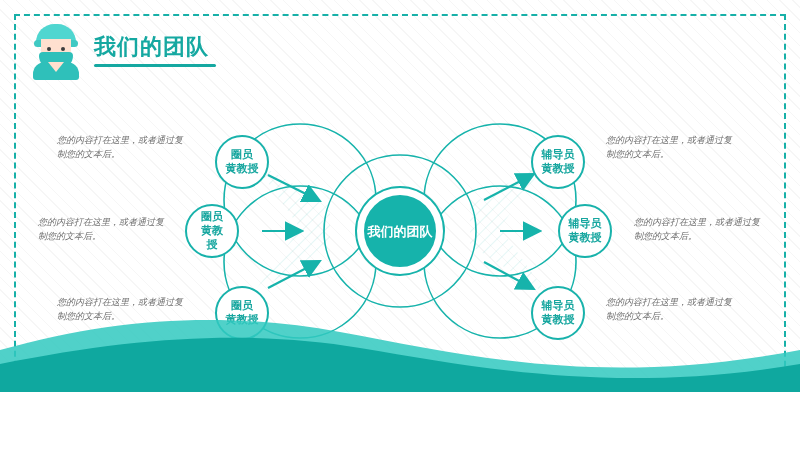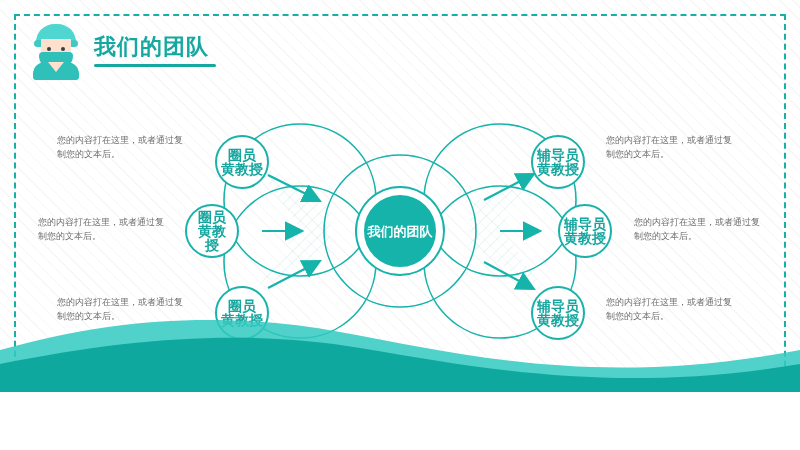--- a/index.html
+++ b/index.html
@@ -64,30 +64,30 @@
     margin-top:4px;height:3px;width:122px;background:#15a8a1;border-radius:2px;
   }
   
   svg.diagram{position:absolute;left:0;top:0;width:800px;height:450px;}
   
   .node{
     position:absolute;border-radius:50%;
     background:#ffffff;border:2px solid #18b2ab;
     display:flex;align-items:center;justify-content:center;
     text-align:center;color:#16a69f;font-weight:bold;
-    line-height:14px;font-size:14px;box-sizing:border-box;
+    line-height:14px;font-size:11px;box-sizing:border-box;
   }
   .node.small{width:54px;height:54px;}
   .node.center{
     width:86px;height:86px;background:#16b3ab;border:7px solid #ffffff;
     color:#ffffff;font-size:13px;line-height:17px;
     box-shadow:0 0 0 2px #16b3ab;
   }
   .caption{
-    position:absolute;font-size:9px;color:#6f6f6f;line-height:14px;width:130px;
+    position:absolute;font-size:9px;color:#6f6f6f;line-height:14px;width:130px;font-style:italic;
   }
   .caption.right{text-align:left;}
   .caption.left{text-align:left;}
   
   .waves{position:absolute;left:0;bottom:0;width:800px;height:90px;}
 </style>
 </head>
 <body>
 
 <div id="stage">

